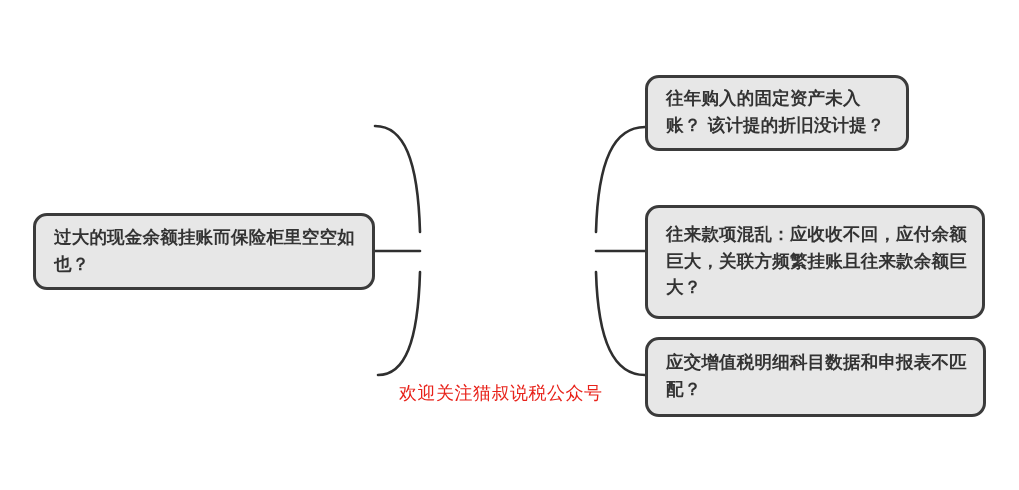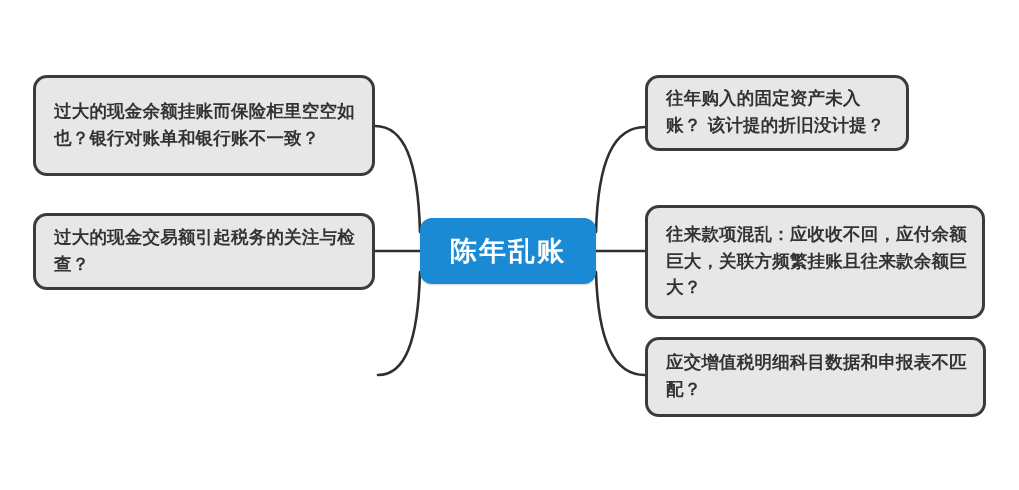--- a/index.html
+++ b/index.html
@@ -94,39 +94,34 @@
       <path d="M378,375 C 405,375 418,342 420,272"></path>
 
       <path d="M596,232 C 598,160 614,127 645,127"></path>
 
       <path d="M596,251 L645,251"></path>
 
       <path d="M596,272 C 598,342 614,375 645,375"></path>
     </g>
   </svg>
 
-  <div class="node branch" id="box-cash-balance">
-    <span class="branch-text">过大的现金余额挂账而保险柜里空空如也？银行对账单和银行账不一致？</span>
-  </div>
 
   <div class="node branch" id="box-cash-trade">
-    <span class="branch-text">过大的现金交易额引起税务的关注与检查？</span>
+    <span class="branch-text">过大的现金余额挂账而保险柜里空空如也？</span>
   </div>
 
 
   <div class="node branch" id="box-fixed-assets">
     <span class="branch-text">往年购入的固定资产未入账？ 该计提的折旧没计提？</span>
   </div>
 
   <div class="node branch" id="box-receivables">
     <span class="branch-text">往来款项混乱：应收收不回，应付余额巨大，关联方频繁挂账且往来款余额巨大？</span>
   </div>
 
   <div class="node branch" id="box-vat">
     <span class="branch-text">应交增值税明细科目数据和申报表不匹配？</span>
   </div>
 
-  <div class="node center-node" id="node-center">
-    <span class="center-text">陈年乱账</span>
-  </div>
 
+  <div class="watermark" id="watermark-text">欢迎关注猫叔说税公众号</div>
 
 </div>
 
 </body></html>

